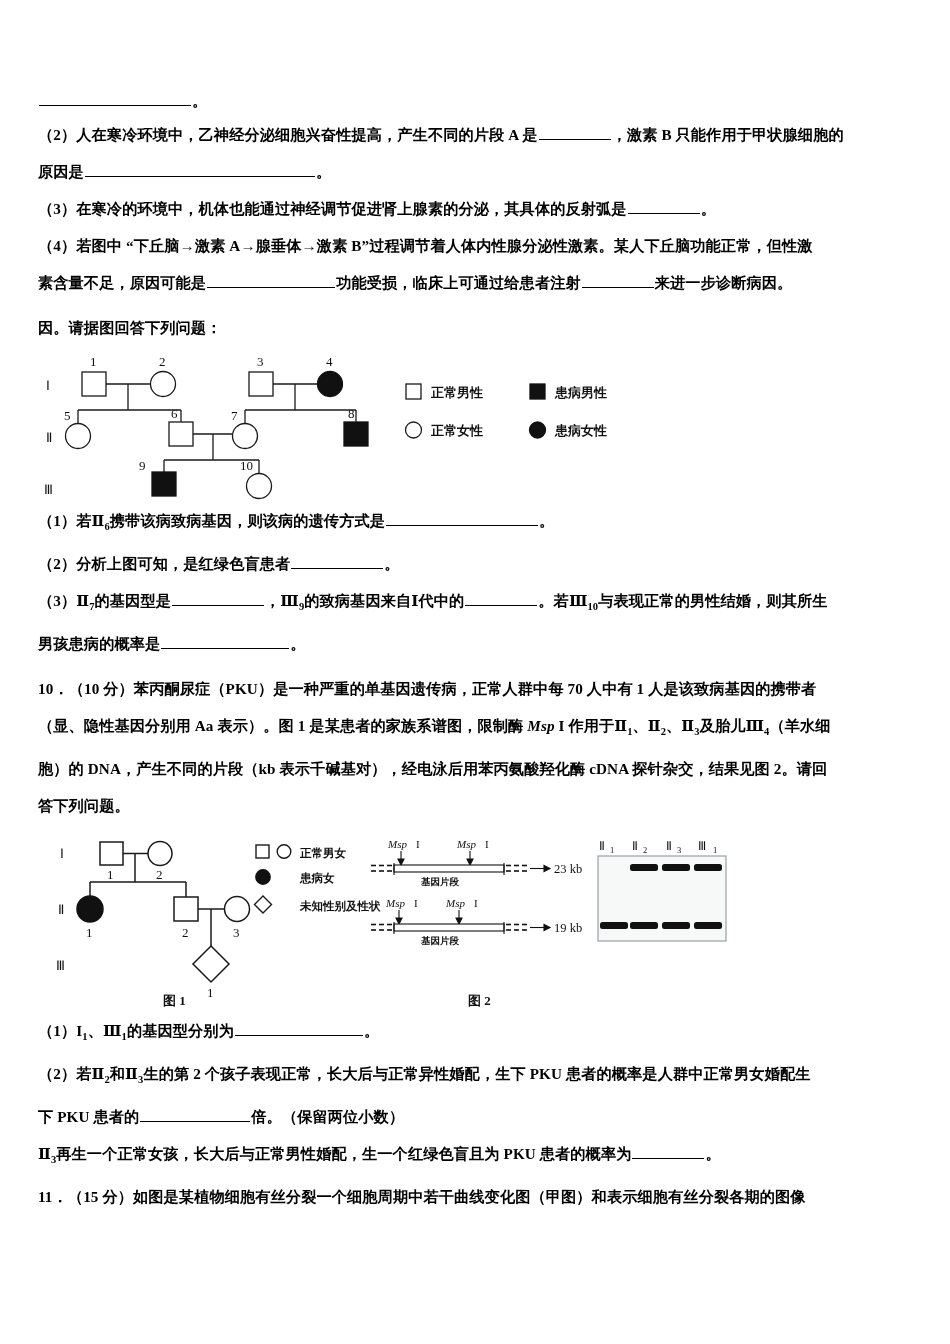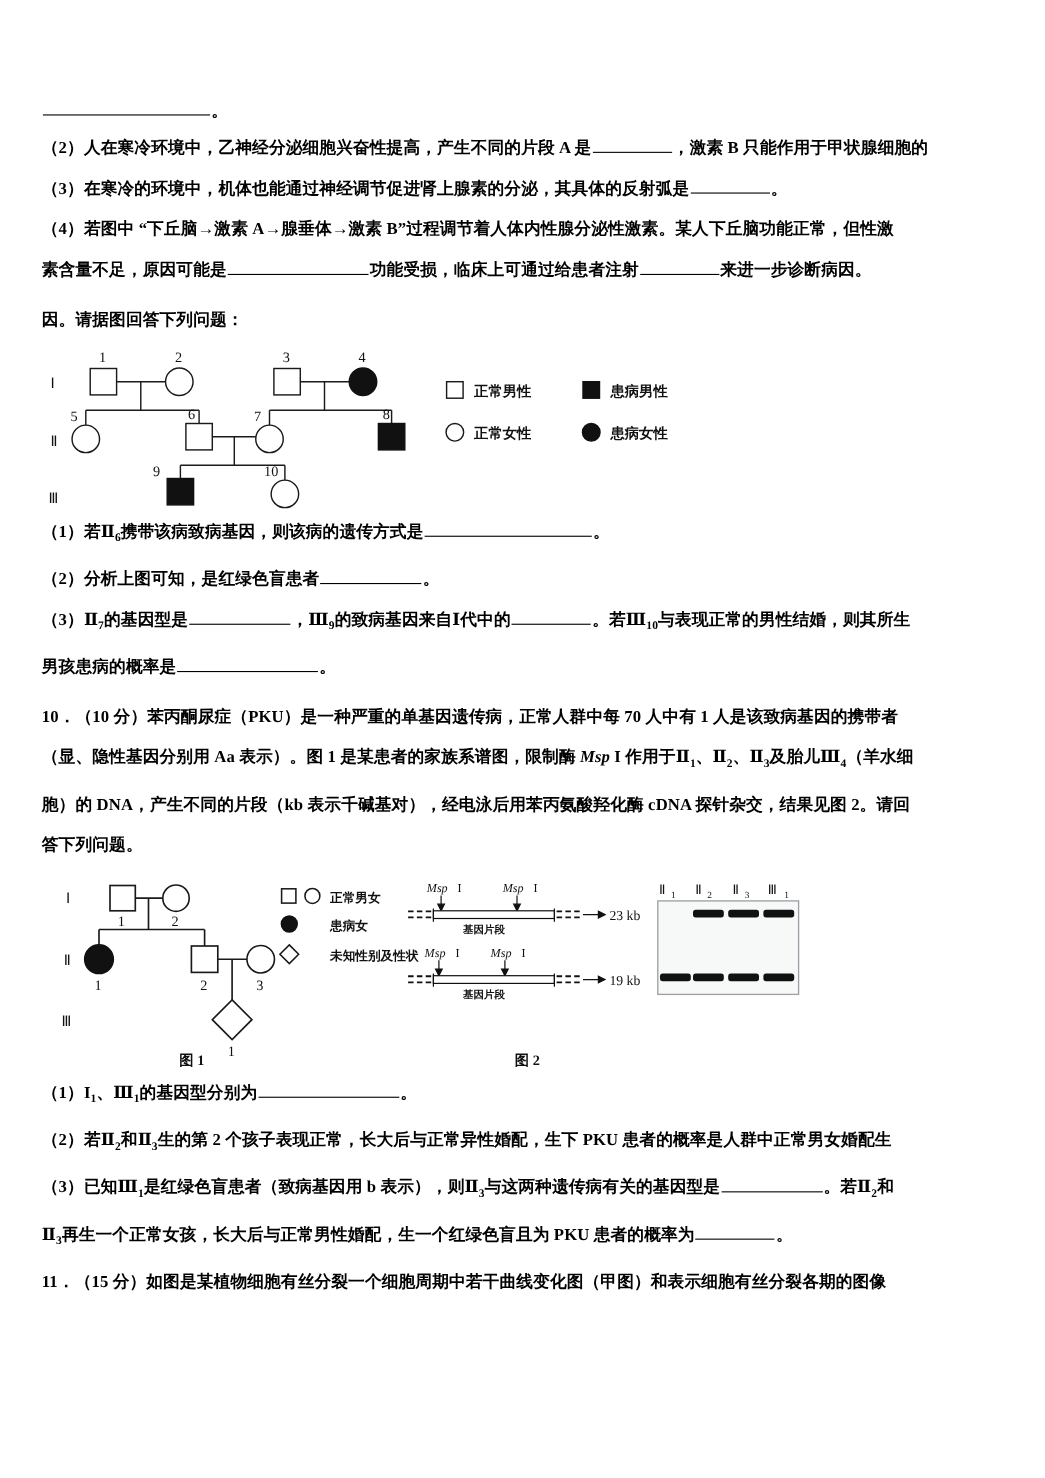--- a/index.html
+++ b/index.html
@@ -72,20 +72,23 @@
 
 <div class="page">
   <div class="content">
 
     <div class="para" style="line-height:30px;">
       <span class="blank b-xxl"></span><span>。</span>
     </div>
 
     <div class="para">
       <span>（2）</span><span>人在寒冷环境中，乙神经分泌细胞兴奋性提高，产生不同的片段 A 是</span><span class="blank b-sm"></span><span>，激素 B 只能作用于甲状腺细胞的</span>
+    </div>
+    <div class="para">
+      <span>原因是</span><span class="blank b-huge"></span><span>。</span>
     </div>
 
     <div class="para">
       <span>（3）</span><span>在寒冷的环境中，机体也能通过神经调节促进肾上腺素的分泌，其具体的反射弧是</span><span class="blank b-sm"></span><span>。</span>
     </div>
 
     <div class="para">
       <span>（4）</span><span>若图中 “下丘脑→激素 A→腺垂体→激素 B”过程调节着人体内性腺分泌性激素。某人下丘脑功能正常，但性激</span>
     </div>
     <div class="para">
@@ -361,24 +364,24 @@
       </svg>
     </div>
 
     <div class="para">
       <span>（1）</span><span>I</span><span class="sub">1</span><span>、Ⅲ</span><span class="sub">1</span><span>的基因型分别为</span><span class="blank b-xl"></span><span>。</span>
     </div>
 
     <div class="para">
       <span>（2）</span><span>若Ⅱ</span><span class="sub">2</span><span>和Ⅱ</span><span class="sub">3</span><span>生的第 2 个孩子表现正常，长大后与正常异性婚配，生下 PKU 患者的概率是人群中正常男女婚配生</span>
     </div>
-
-    <div class="para">
-      <span>（3）</span><span>已知Ⅲ</span><span class="sub">1</span><span>是红绿色盲患者（致病基因用 b 表示），则Ⅱ</span><span class="sub">3</span><span>与这两种遗传病有关的基因型是</span><span class="blank b-md"></span><span>。若Ⅱ</span><span class="sub">2</span><span>和</span>
-    </div>
+    <div class="para">
+      <span>下 PKU 患者的</span><span class="blank b-lg"></span><span>倍。（保留两位小数）</span>
+    </div>
+
     <div class="para">
       <span>Ⅱ</span><span class="sub">3</span><span>再生一个正常女孩，长大后与正常男性婚配，生一个红绿色盲且为 PKU 患者的概率为</span><span class="blank b-sm"></span><span>。</span>
     </div>
 
     <div class="para">
       <span class="q-num">11．</span><span>（15 分）</span><span>如图是某植物细胞有丝分裂一个细胞周期中若干曲线变化图（甲图）和表示细胞有丝分裂各期的图像</span>
     </div>
 
   </div>
 </div>

